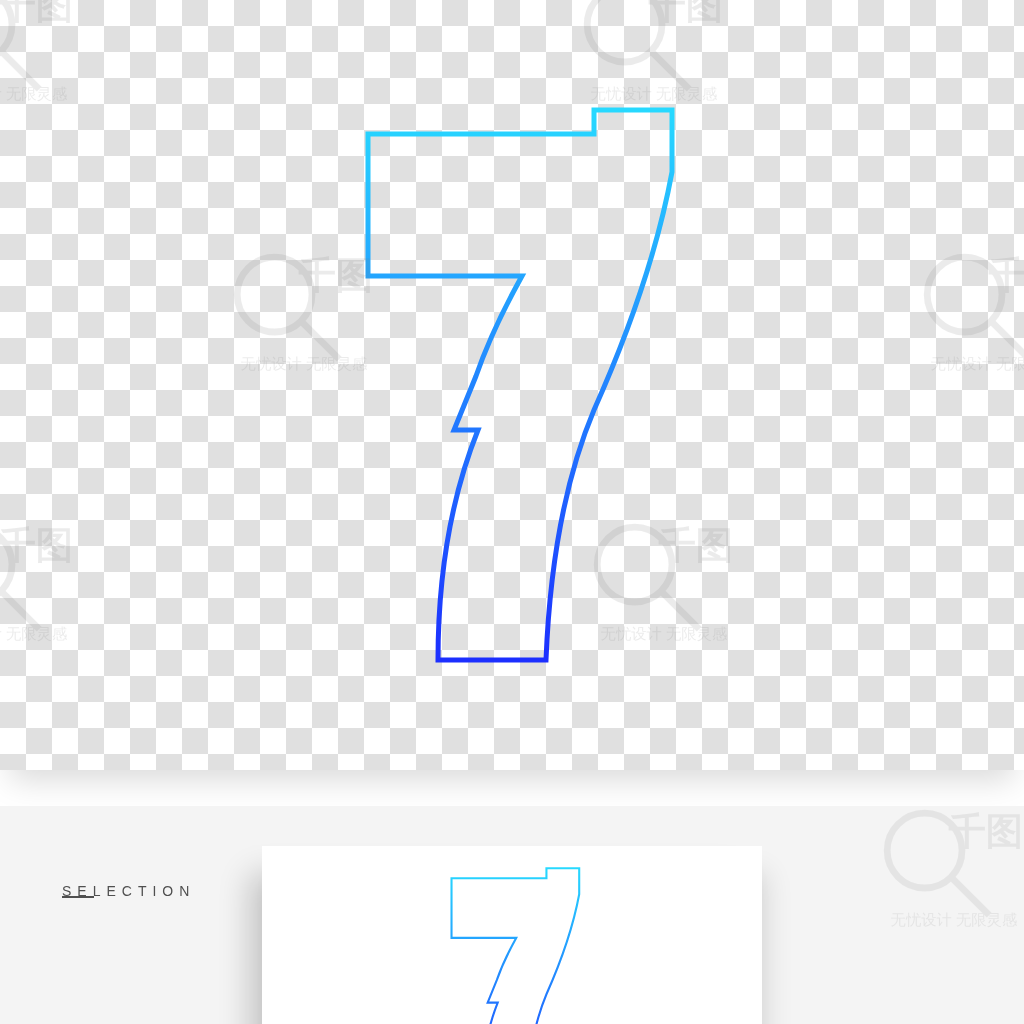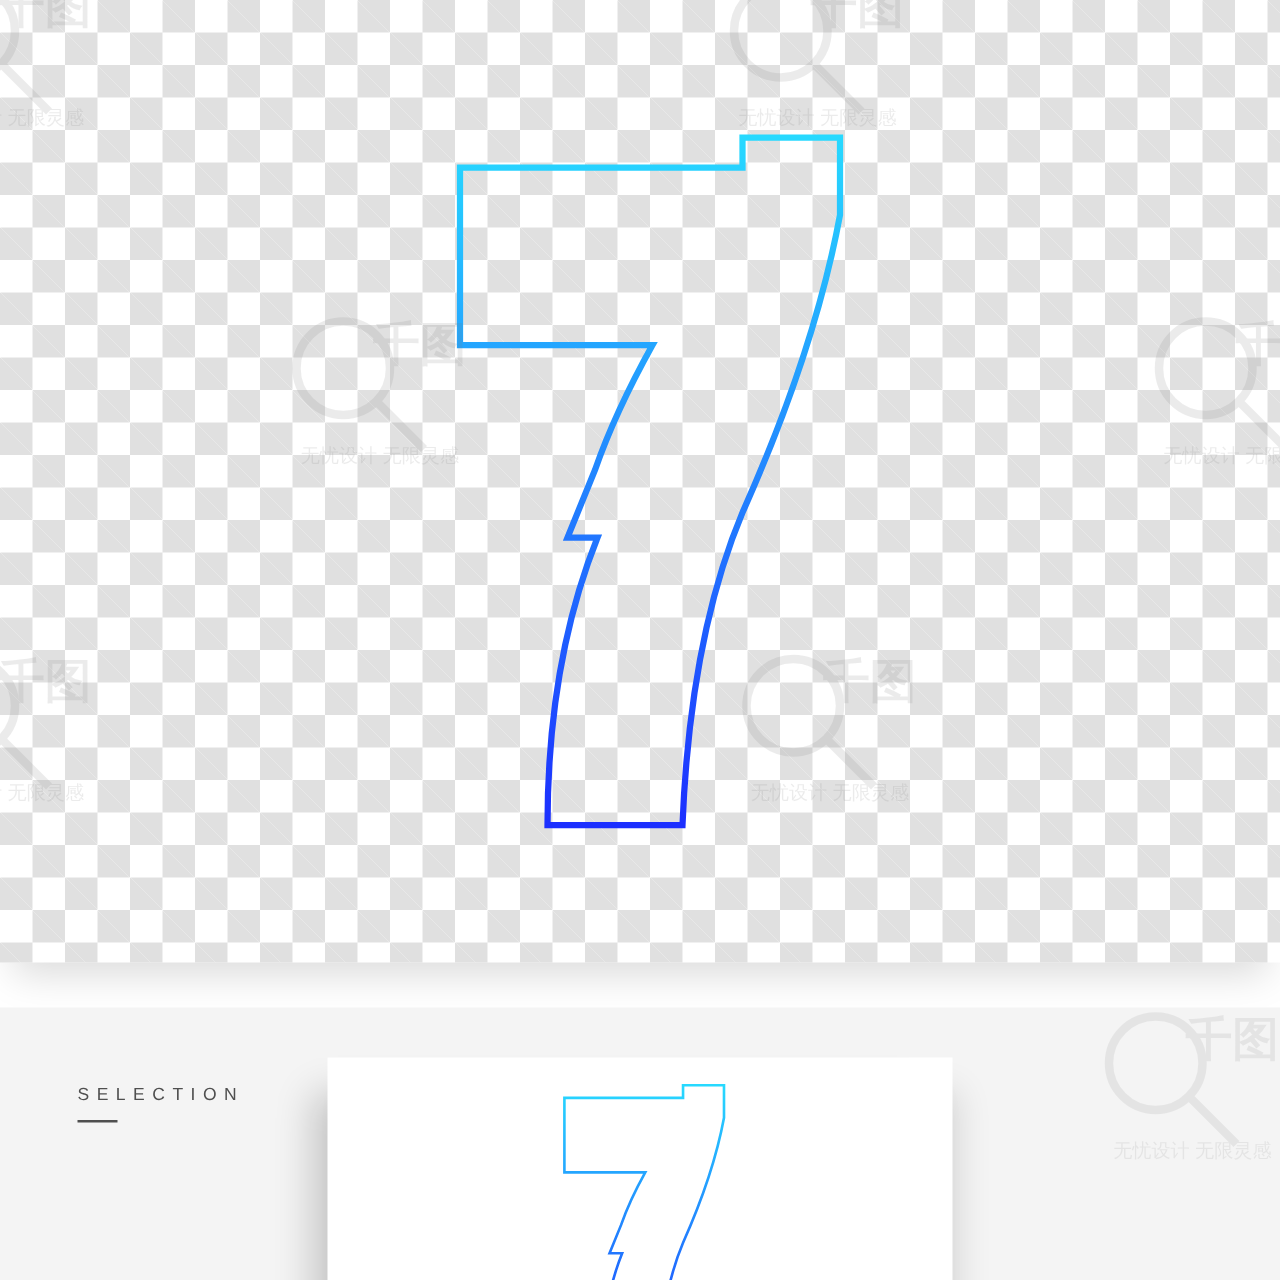--- a/index.html
+++ b/index.html
@@ -47,21 +47,21 @@
   }
 
   .strip .label-left,
   .strip .label-right {
     position: absolute;
     color: #4f4f4f;
     font-size: 14px;
     letter-spacing: 6px;
     line-height: 1.6;
   }
-  .strip .label-left  { left: 62px;  top: 58px; }
+  .strip .label-left  { left: 62px;  top: 74px; }
   .strip .label-right { right: 44px; top: 26px; text-align: left; }
   .strip .dash {
     position: absolute;
     left: 62px; top: 90px;
     width: 32px; height: 2px;
     background: #4f4f4f;
   }
 
   .mockup {
     position: absolute;

